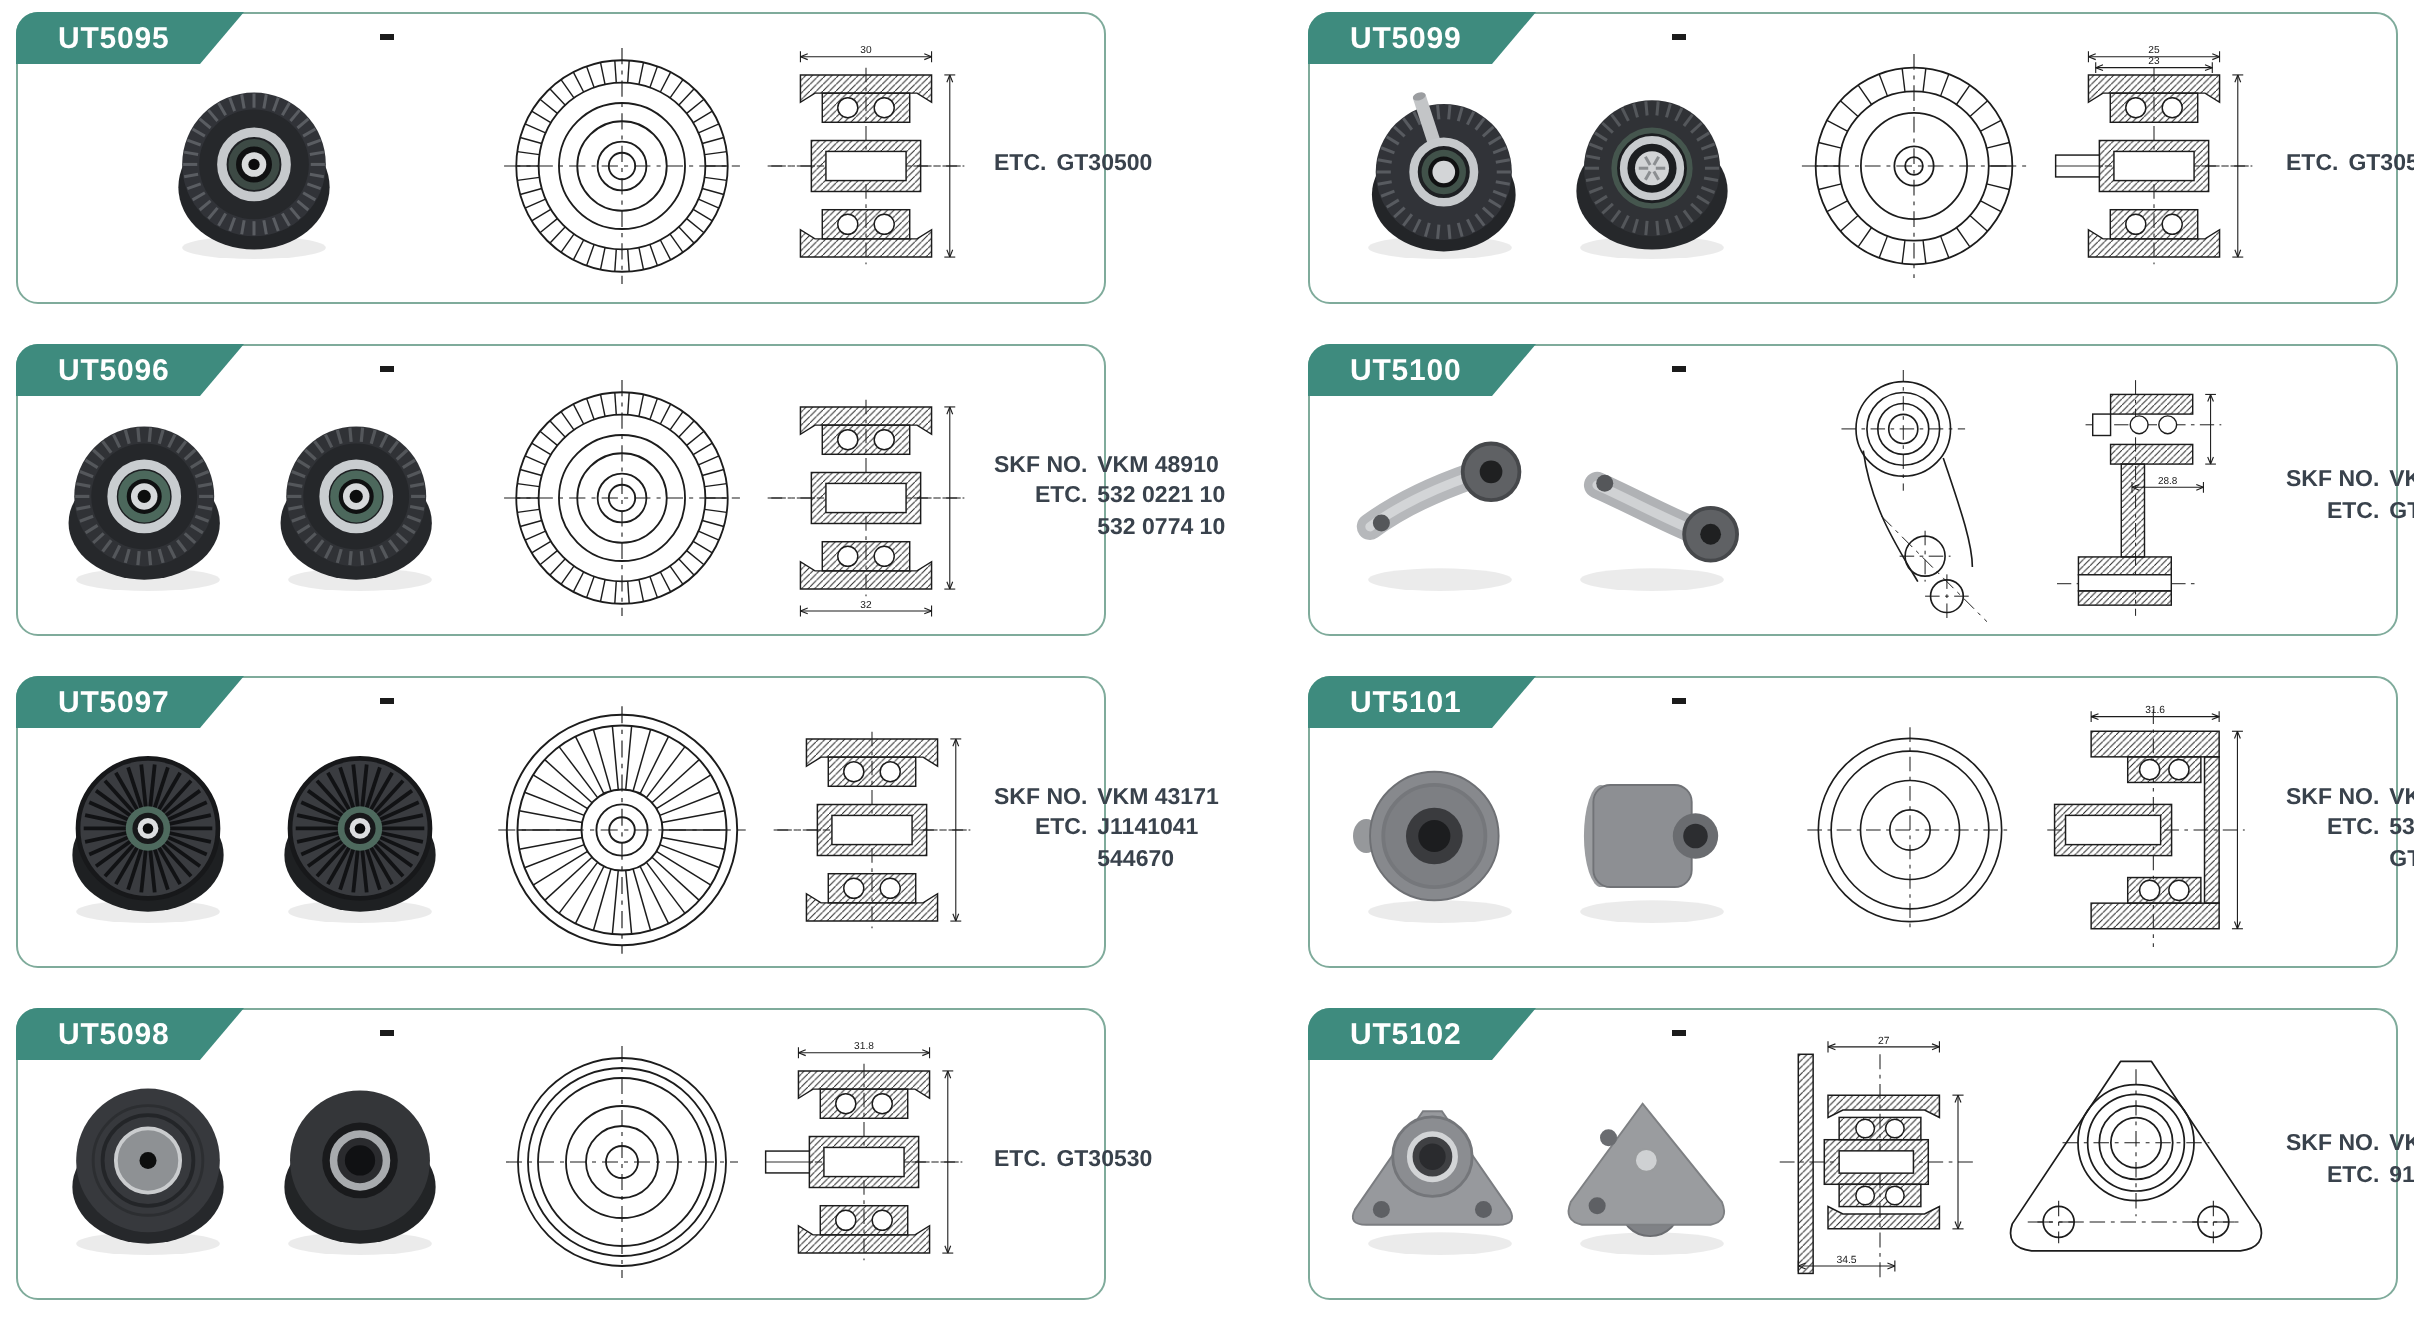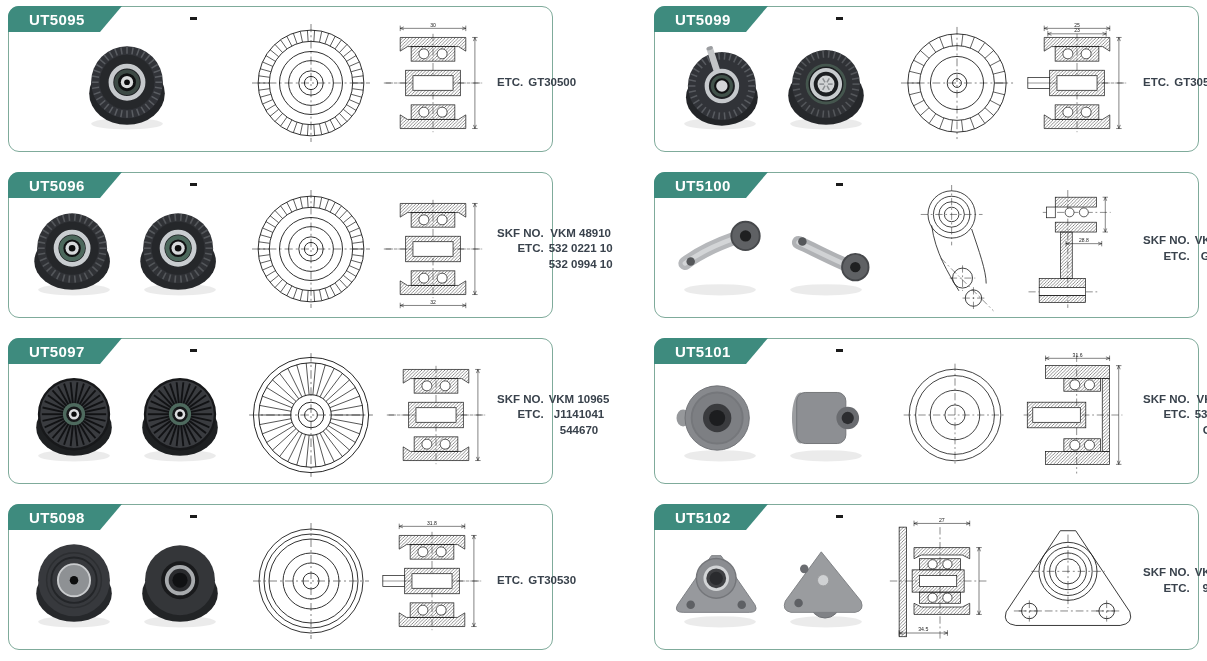--- a/index.html
+++ b/index.html
@@ -14,21 +14,21 @@
   .badge-text{color:var(--badgetext,#fff);font-size:15px;font-weight:700;letter-spacing:.4px;}
   .dash{position:absolute;left:181px;top:10px;width:7px;height:3px;background:#1b1b1b;}
   .content{display:flex;align-items:center;height:100%;box-sizing:border-box;padding:12px 8px 4px 10px;}
   .photos{width:216px;display:flex;align-items:center;justify-content:center;gap:2px;flex-shrink:0;margin-top:6px;}
   .photos svg,.drawings svg{display:block;}
   .drawings{width:262px;display:flex;align-items:center;justify-content:center;gap:8px;flex-shrink:0;}
   .refs{flex:1;display:flex;align-items:center;justify-content:center;}
   .ref-grid{display:grid;grid-template-columns:max-content max-content;column-gap:5px;
     font-size:11.5px;font-weight:700;color:var(--reftext,#39424C);line-height:1.35;}
   .ref-label{text-align:right;white-space:nowrap;}
-  .ref-value{text-align:center;white-space:nowrap;}
+  .ref-value{text-align:left;white-space:nowrap;}
 </style>
 </head>
 <body>
 
 <svg width="0" height="0" style="position:absolute" aria-hidden="true">
   <defs>
     <pattern id="hatch" patternUnits="userSpaceOnUse" width="3.6" height="3.6">
       <path d="M0,3.6 L3.6,0" stroke="#222" stroke-width="0.55"></path>
     </pattern>
   </defs>
@@ -557,21 +557,21 @@
               <text x="56" y="130.2" font-size="5.6" fill="#1C1C1C" text-anchor="middle" font-family="Liberation Sans, sans-serif">32</text>
             </svg>
           </div>
       <div class="refs">
         <div class="ref-grid">
               <span class="ref-label">SKF NO.</span>
               <span class="ref-value">VKM 48910</span>
               <span class="ref-label">ETC.</span>
               <span class="ref-value">532 0221 10</span>
               <span class="ref-label"></span>
-              <span class="ref-value">532 0994 10</span>
+              <span class="ref-value">532 0774 10</span>
             </div>
       </div>
     </div>
   </div>
       <div class="card">
     <div class="badge">
       <span class="badge-text">UT5100</span>
     </div>
     <div class="dash"></div>
     <div class="content">
@@ -800,21 +800,21 @@
               <line x1="99" y1="120" x2="105" y2="120" stroke="#1C1C1C" stroke-width="0.6" fill="none"></line>
               <line x1="102" y1="20" x2="100.4" y2="24" stroke="#1C1C1C" stroke-width="0.6" fill="none"></line>
               <line x1="102" y1="20" x2="103.6" y2="24" stroke="#1C1C1C" stroke-width="0.6" fill="none"></line>
               <line x1="102" y1="120" x2="100.4" y2="116" stroke="#1C1C1C" stroke-width="0.6" fill="none"></line>
               <line x1="102" y1="120" x2="103.6" y2="116" stroke="#1C1C1C" stroke-width="0.6" fill="none"></line>
             </svg>
           </div>
       <div class="refs">
         <div class="ref-grid">
               <span class="ref-label">SKF NO.</span>
-              <span class="ref-value">VKM 10965</span>
+              <span class="ref-value">VKM 43171</span>
               <span class="ref-label">ETC.</span>
               <span class="ref-value">J1141041</span>
               <span class="ref-label"></span>
               <span class="ref-value">544670</span>
             </div>
       </div>
     </div>
   </div>
       <div class="card">
     <div class="badge">

